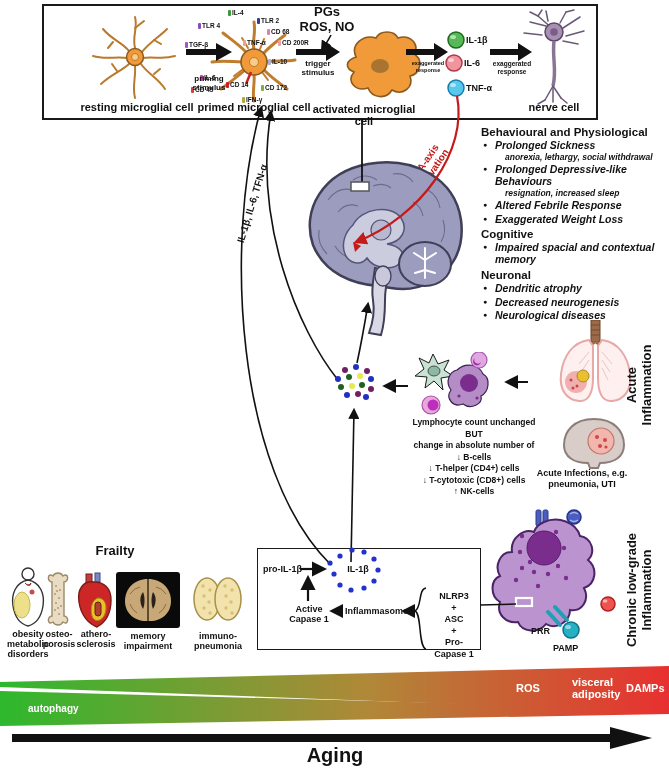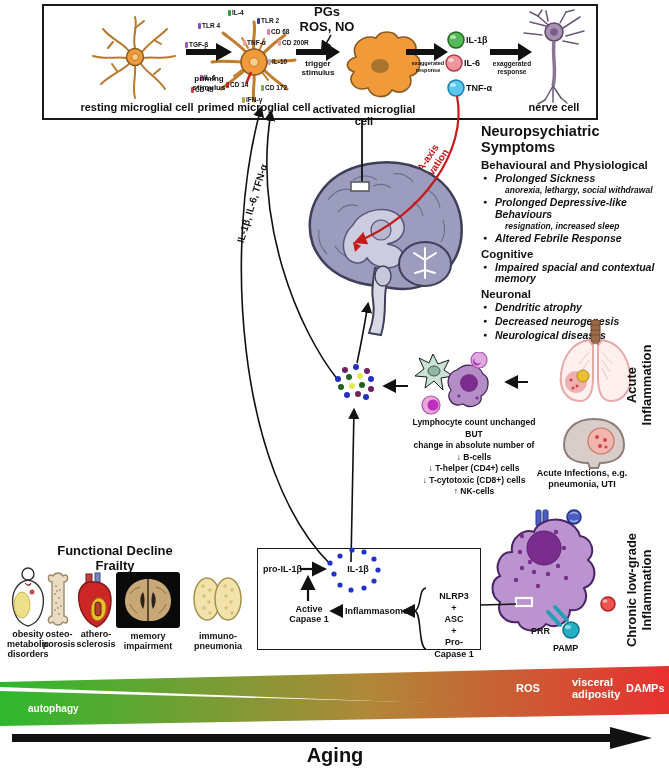--- a/index.html
+++ b/index.html
@@ -315,27 +315,27 @@
         <path d="M142,110 L153,103"></path>
       <path d="M142,120 L132,123"></path>
         <path d="M142,120 L152,123"></path>
     </g>
     <path d="M92,118 C90,132 88,140 90,150 C92,162 90,172 86,183 L98,185 C102,172 102,160 102,150 C102,140 104,130 106,122 Z" fill="#d9d9e6" stroke="#3f3f58" stroke-width="2"></path>
     <ellipse cx="100" cy="126" rx="8" ry="10" fill="#c8c8da" stroke="#3f3f58" stroke-width="1.3"></ellipse>
     <path d="M70,92 l8,4 -6,6 z" fill="#c41a1a"></path>
   </svg>
 
   <div class="abs neuro">
-    <div class="title">Neuropsychiatric Symptoms</div>
     <div class="head">Behavioural and Physiological</div>
     <div class="bullet">Prolonged Sickness</div>
     <div class="sub">anorexia, lethargy, social withdrawal</div>
     <div class="bullet">Prolonged Depressive-like Behaviours</div>
     <div class="sub">resignation, increased sleep</div>
     <div class="bullet">Altered Febrile Response</div>
+    <div class="bullet">Exaggerated Weight Loss</div>
     <div class="head">Cognitive</div>
     <div class="bullet">Impaired spacial and contextual memory</div>
     <div class="head">Neuronal</div>
     <div class="bullet">Dendritic atrophy</div>
     <div class="bullet">Decreased neurogenesis</div>
     <div class="bullet">Neurological diseases</div>
   </div>
 
   <svg class="abs" style="left:413px;top:352px" width="78" height="66" viewBox="0 0 78 66">
     <polygon points="20,2 25,12 36,8 31,18 40,24 28,26 30,38 21,29 12,36 14,25 2,24 11,17 6,6 16,11" fill="#c8e2d4" stroke="#1a1a1a" stroke-width="1"></polygon>
@@ -395,21 +395,20 @@
     <div>Acute Infections, e.g.</div>
     <div>pneumonia, UTI</div>
   </div>
 
   <div class="abs rot side-label" style="left:585px;top:365px;width:120px;height:40px;transform:rotate(-90deg)">
     <div>Acute</div>
     <div>Inflammation</div>
   </div>
 
   <div class="abs ctr fd-title" style="left:30px;top:543px;width:170px">
-    <div>Functional Decline</div>
     <div>Frailty</div>
   </div>
 
   <svg class="abs" style="left:2px;top:566px" width="52" height="62" viewBox="0 0 52 62">
     <circle cx="26" cy="8" r="6" fill="#fff" stroke="#333" stroke-width="1.4"></circle>
     <path d="M26,14 C14,16 9,28 11,40 C13,52 18,58 26,60 C34,58 39,52 41,40 C43,28 38,16 26,14 Z" fill="#fff" stroke="#333" stroke-width="1.4"></path>
     <ellipse cx="20" cy="39" rx="8" ry="13" fill="#eee08a" stroke="#c8b850" stroke-width="1"></ellipse>
     <path d="M23,17 q3,4 6,0 q-1,5 -6,0" fill="#c03030" stroke="#8a1a1a" stroke-width="0.8"></path>
     <circle cx="30" cy="26" r="2.5" fill="#c05050"></circle>
   </svg>

